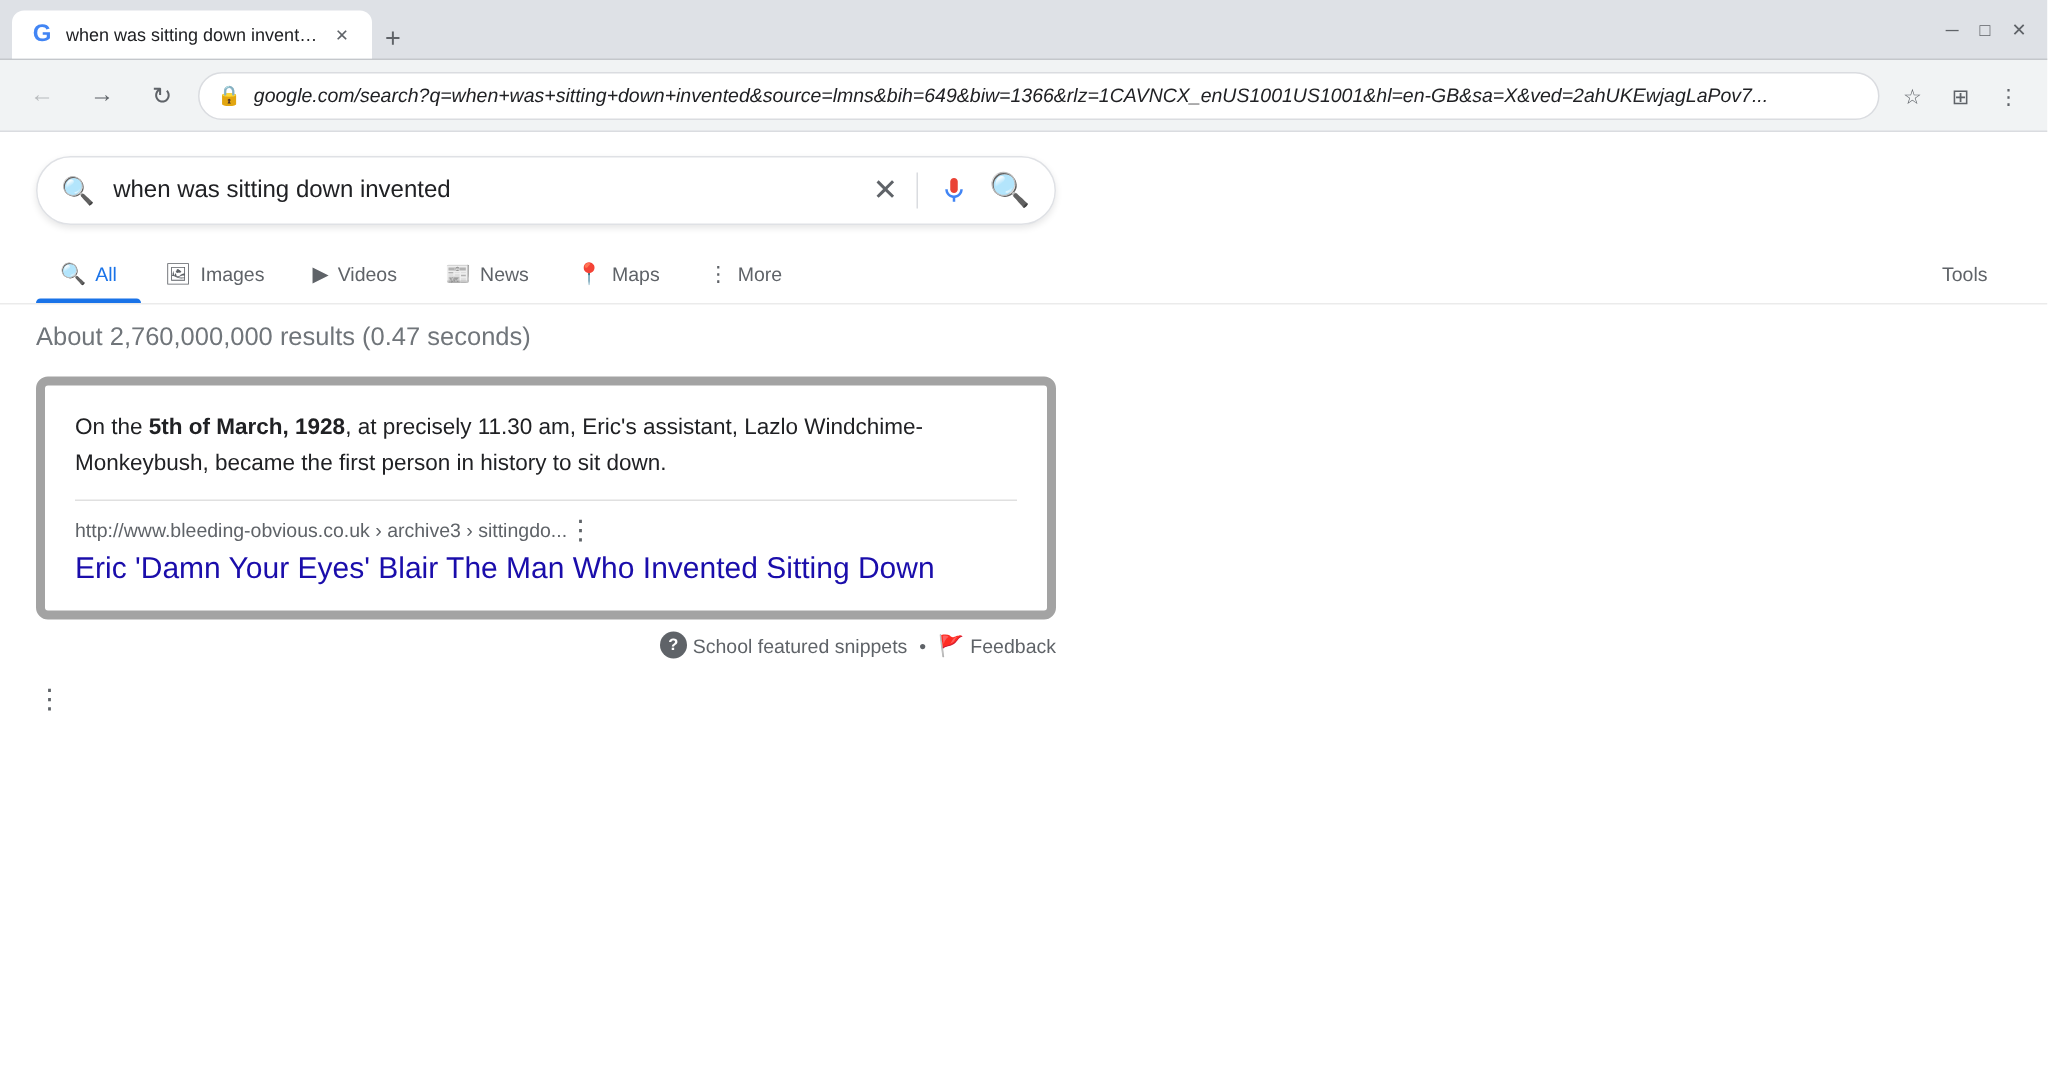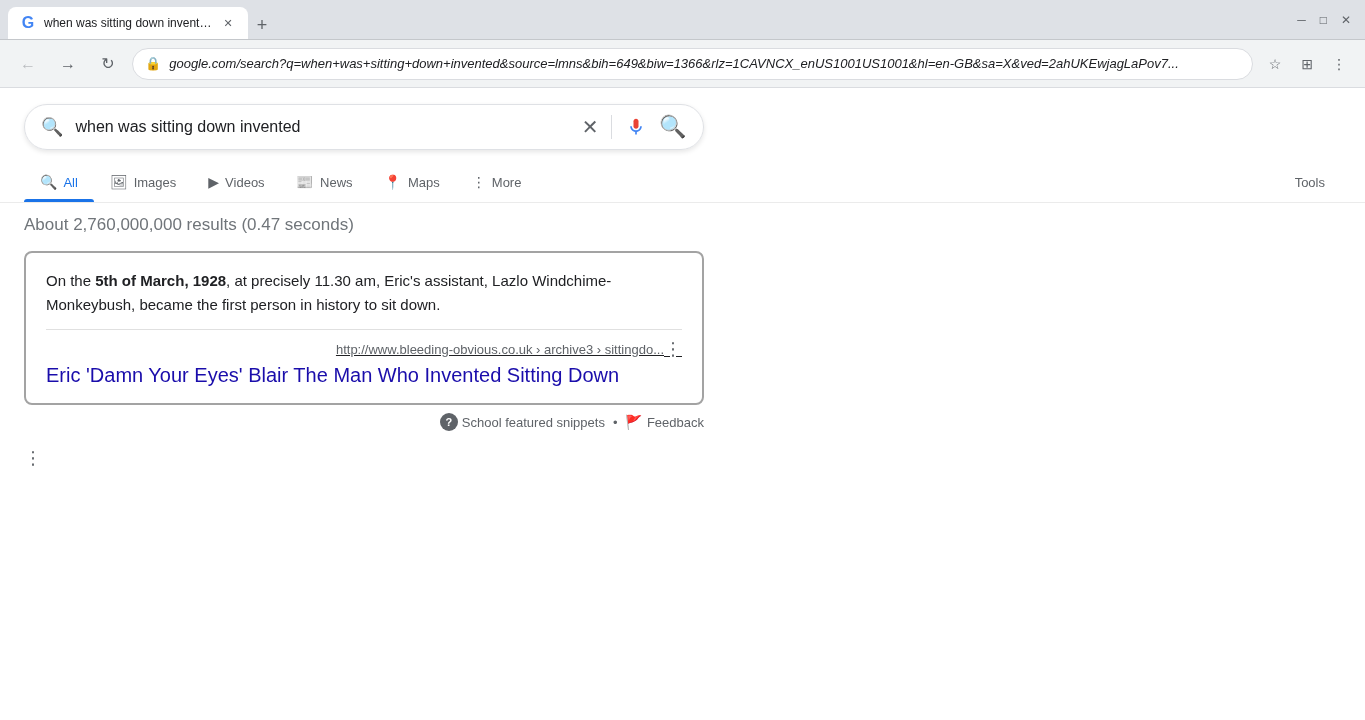--- a/index.html
+++ b/index.html
@@ -233,43 +233,42 @@
     }
     .results-stats {
       font-size: 17px;
       color: #70757a;
       margin-bottom: 16px;
     }
 
     
     .featured-snippet {
       max-width: 680px;
-      border: 2px solid #a3a3a3;
+      border: 6px solid #a3a3a3;
       border-radius: 8px;
       padding: 16px 20px;
       margin-bottom: 8px;
     }
     .snippet-text {
       font-size: 15px;
       line-height: 1.6;
       color: #202124;
     }
     .snippet-bold {
       font-weight: bold;
     }
     .snippet-divider {
       border: none;
       border-top: 1px solid #e0e0e0;
       margin: 12px 0 8px 0;
     }
     .snippet-source {
       display: flex;
       align-items: center;
-      justify-content: flex-end;
-      text-decoration: underline;
+      justify-content: flex-start;
     }
     .snippet-url {
       font-size: 13px;
       color: #5f6368;
     }
     .snippet-more-btn {
       color: #5f6368;
       font-size: 18px;
       cursor: pointer;
     }

